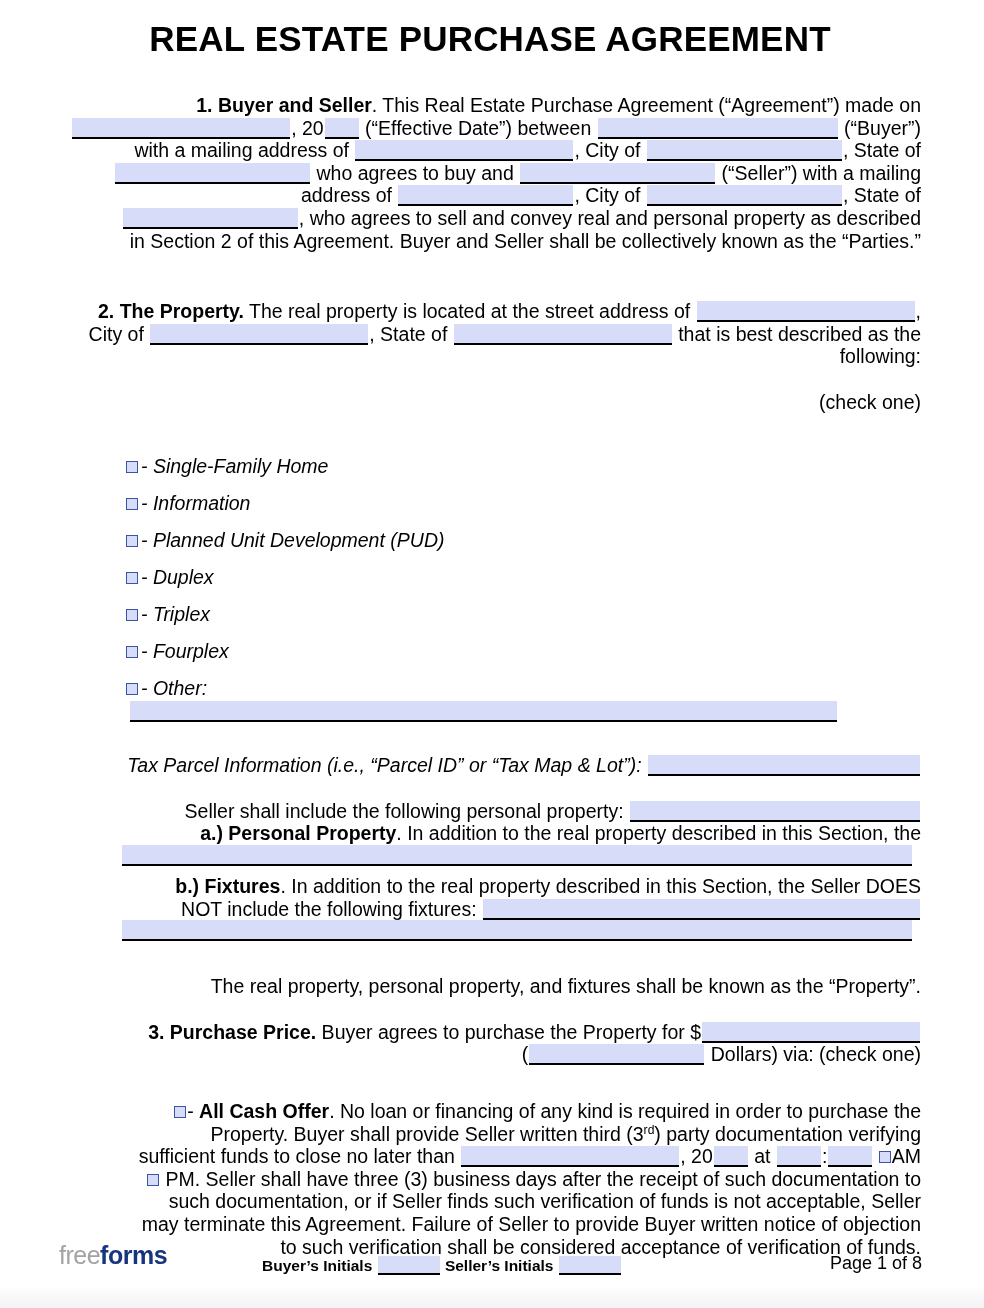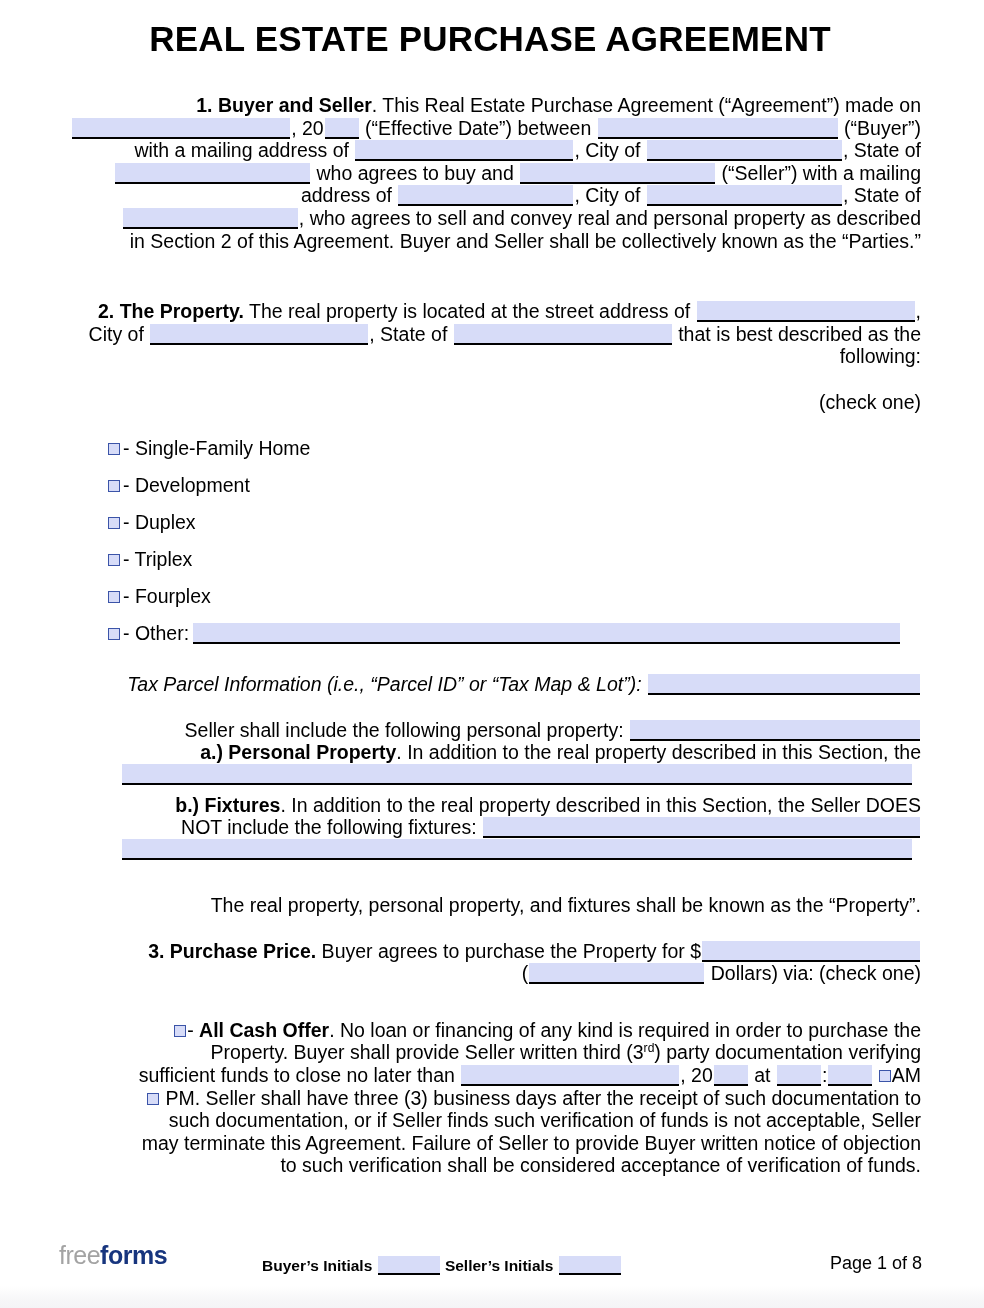--- a/index.html
+++ b/index.html
@@ -84,22 +84,23 @@
     width: 12px;
     height: 12px;
     background: #d7dcf8;
     border: 1.5px solid #3b54a8;
     vertical-align: 0px;
     box-sizing: border-box;
     margin-right: 1px;
   }
 
   .checklist {
-    margin: 0;
+    margin: 18px;
     padding: 0;
+    font-style: italic;
   }
   .check-row {
     font-size: 19.5px;
     line-height: 22.6px;
     padding-left: 49px;
     margin-bottom: 14.5px;
     white-space: nowrap;
   }
   .check-row .lbl { margin-left: 2px; }
   .check-row.other { white-space: normal; }
@@ -190,21 +191,22 @@
       <p class="para">following:</p>
 
       <div class="sec-gap-md"></div>
 
       <p class="para">(check one)</p>
 
       <div class="sec-gap-md"></div>
 
       <div class="checklist">
         <div class="check-row"><span class="cbx"></span><span class="lbl">- Single-Family Home</span></div>
-        <div class="check-row"><span class="cbx"></span><span class="lbl">- Development</span></div>
+        <div class="check-row"><span class="cbx"></span><span class="lbl">- Information</span></div>
+        <div class="check-row"><span class="cbx"></span><span class="lbl">- Planned Unit Development (PUD)</span></div>
         <div class="check-row"><span class="cbx"></span><span class="lbl">- Duplex</span></div>
         <div class="check-row"><span class="cbx"></span><span class="lbl">- Triplex</span></div>
         <div class="check-row"><span class="cbx"></span><span class="lbl">- Fourplex</span></div>
         <div class="check-row other"><span class="cbx"></span><span class="lbl">- Other:</span><span class="fld-other"></span></div>
       </div>
 
       <div class="sec-gap-sm"></div>
 
       <p class="para" style="padding-left:49px;font-style:italic;"><span>Tax Parcel Information (i.e., “Parcel ID” or “Tax Map &amp; Lot”):</span> <span class="fld" style="width:272px;"></span></p>
 

